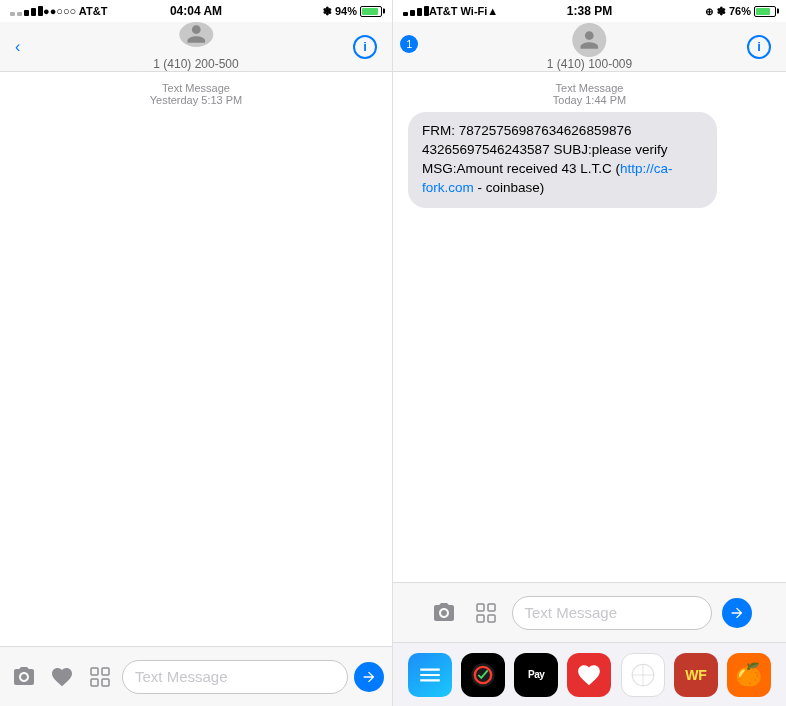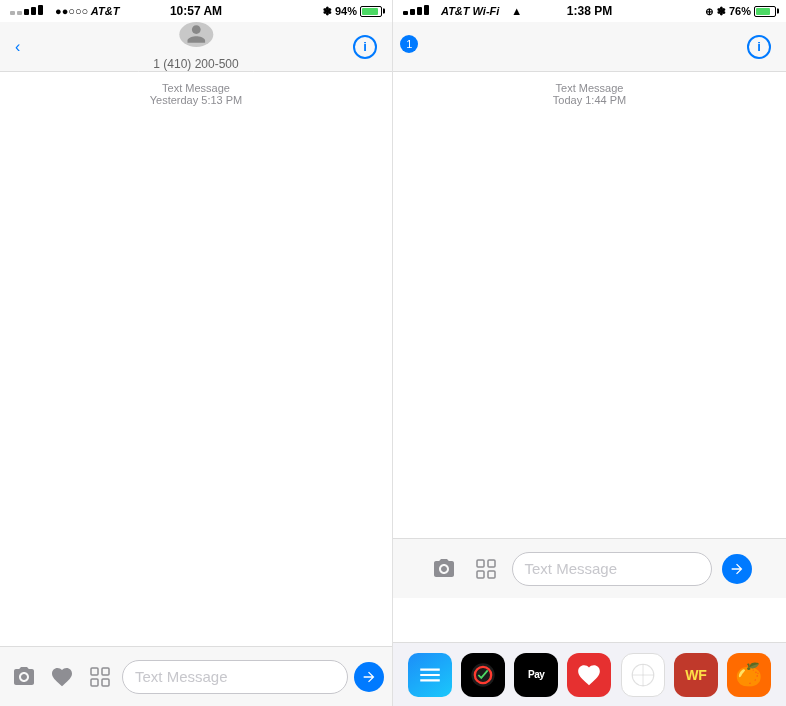--- a/index.html
+++ b/index.html
@@ -28,21 +28,21 @@
       height: 22px;
       display: flex;
       align-items: center;
       justify-content: space-between;
       padding: 0 10px;
       font-size: 11px;
       font-weight: 600;
       color: #000;
       background: #fff;
     }
-    .status-bar .left { display: flex; align-items: flex-start; gap: 12px; font-style: italic; }
+    .status-bar .left { display: flex; align-items: center; gap: 0; }
     .status-bar .center { position: absolute; left: 50%; transform: translateX(-50%); font-size: 12px; font-weight: 600; }
     .status-bar .right { display: flex; align-items: center; gap: 3px; font-size: 11px; }
 
     
     .signal-dots { display: flex; gap: 2px; align-items: flex-end; }
     .signal-dot { width: 5px; background: #000; border-radius: 1px; }
 
     
     .battery {
       display: flex;
@@ -204,21 +204,20 @@
 
     
     .app-dock {
       height: 64px;
       background: #f2f2f7;
       border-top: 1px solid #ddd;
       display: flex;
       align-items: center;
       justify-content: space-around;
       padding: 0 10px;
-      margin-top: 44px;
     }
     .dock-app {
       width: 44px;
       height: 44px;
       border-radius: 10px;
       display: flex;
       align-items: center;
       justify-content: center;
       font-size: 22px;
       cursor: pointer;
@@ -250,21 +249,21 @@
     <div class="left">
       <div class="signal-dots">
         <div class="signal-dot" style="height:4px; background:#000; opacity:0.3;"></div>
         <div class="signal-dot" style="height:4px; background:#000; opacity:0.3;"></div>
         <div class="signal-dot" style="height:6px;"></div>
         <div class="signal-dot" style="height:8px;"></div>
         <div class="signal-dot" style="height:10px;"></div>
       </div>
       <span>●●○○○ AT&amp;T</span>
     </div>
-    <div class="center">10:57 AM</div>
+    <div class="center">04:04 AM</div>
     <div class="right">
       <span>✽</span>
       <span>94%</span>
       <div class="battery">
         <div class="battery-body">
           <div class="battery-fill high" style="width:90%;"></div>
         </div>
       </div>
     </div>
   </div>
@@ -350,29 +349,40 @@
     </div>
   </div>
 
   <div class="nav-bar">
     <div class="back-btn-container">
       <div class="back-btn">
         <span>‹</span>
       </div>
       <div class="badge-indicator">1</div>
     </div>
+    <div style="position:absolute;left:50%;transform:translateX(-50%);display:flex;flex-direction:column;align-items:center;">
+      <div class="avatar-circle">
+        <svg viewBox="0 0 24 24">
+            <path d="M12 12c2.7 0 4.8-2.1 4.8-4.8S14.7 2.4 12 2.4 7.2 4.5 7.2 7.2 9.3 12 12 12zm0 2.4c-3.2 0-9.6 1.6-9.6 4.8v2.4h19.2v-2.4c0-3.2-6.4-4.8-9.6-4.8z" fill="#888"></path>
+          </svg>
+      </div>
+      <span class="contact-number">1 (410) 100-009</span>
+    </div>
     <div class="info-btn">
       <span>i</span>
     </div>
   </div>
 
   <div class="messages-area">
     <div class="message-label">
       <div>Text Message</div>
       <div>Today 1:44 PM</div>
+    </div>
+    <div class="message-bubble">
+      <span>FRM: 78725756987634626859876 43265697546243587 SUBJ:please verify MSG:Amount received 43 L.T.C (<a href="#">http://ca-fork.com</a> - coinbase)</span>
     </div>
   </div>
 
   <div class="bottom-toolbar" style="justify-content:center; gap:10px;">
     <div class="toolbar-icon-btn">
       <svg viewBox="0 0 24 24" width="24" height="24" fill="#8e8e93">
           <path d="M9 2L7.17 4H4c-1.1 0-2 .9-2 2v12c0 1.1.9 2 2 2h16c1.1 0 2-.9 2-2V6c0-1.1-.9-2-2-2h-3.17L15 2H9zm3 15c-2.76 0-5-2.24-5-5s2.24-5 5-5 5 2.24 5 5-2.24 5-5 5zm0-8c-1.65 0-3 1.35-3 3s1.35 3 3 3 3-1.35 3-3-1.35-3-3-3z"></path>
         </svg>
     </div>
     <div class="toolbar-icon-btn">

